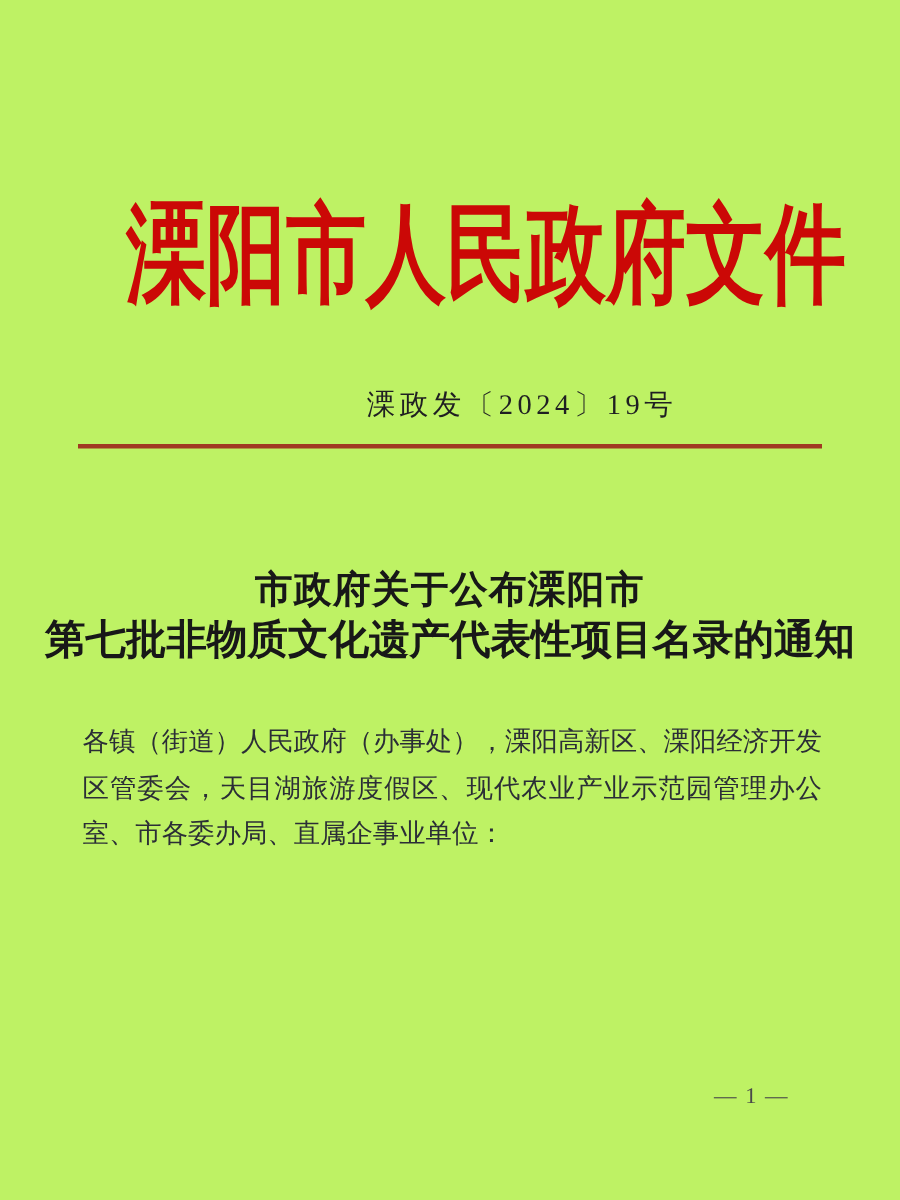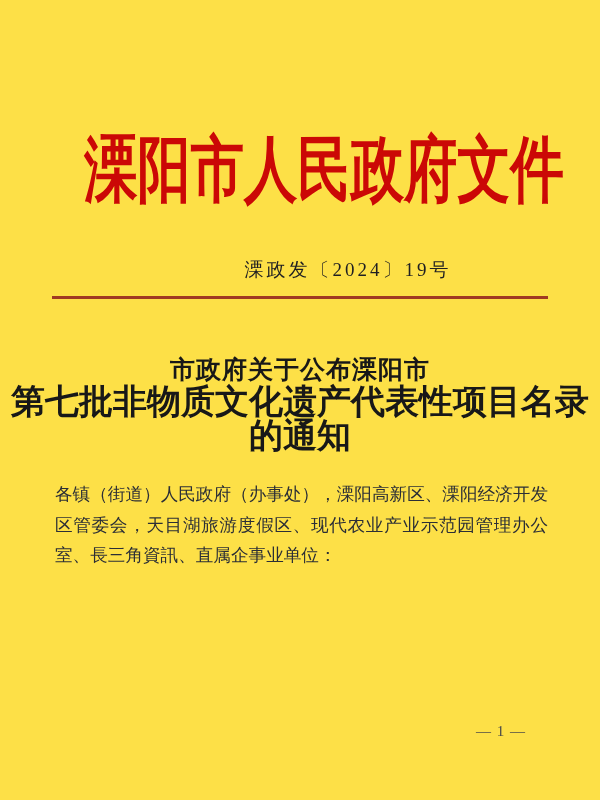--- a/index.html
+++ b/index.html
@@ -3,21 +3,21 @@
 <meta charset="utf-8">
 <style>
   html, body { margin: 0; padding: 0; }
   body {
     width: 600px; height: 800px;
     background: #ffffff;
     position: relative;
     overflow: hidden;
     font-family: "Liberation Serif", "DejaVu Serif", serif;
   }
-  .page { position: absolute; inset: 0; background: #fde047; }
+  .page { position: absolute; inset: 0; background: #bef264; }
 
   
   .masthead {
     position: absolute; top: 122px; left: 0; width: 600px; height: 96px;
     text-align: center; line-height: 96px;
     font-family: "Liberation Serif", "DejaVu Serif", serif;
     font-weight: bold;
     font-size: 72px;
     color: var(--masthead-red, #cb0806);
   }
@@ -38,28 +38,28 @@
   }
 
   
   .red-rule {
     position: absolute; top: 296px; left: 52px; width: 496px; height: 3px;
     background: var(--rule-red, #a03a22);
   }
 
   
   .doc-title {
-    position: absolute; top: 354px; left: 0; width: 600px;
+    position: absolute; top: 378px; left: 0; width: 600px;
     text-align: center;
-    font-family: Liberation Serif, serif;
+    font-family: Liberation Sans, sans-serif;
     font-weight: 700;
     color: #181818;
   }
   .doc-title .t-line1 { font-size: 25px; line-height: 31px; letter-spacing: 1px; }
-  .doc-title .t-line2 { font-size: 34px; line-height: 34px; }
+  .doc-title .t-line2 { font-size: 27px; line-height: 34px; }
 
   
   .doc-body {
     position: absolute; top: 479px; left: 55px; width: 493px;
     font-size: 17.6px; line-height: 30.6px;
     color: var(--body-text, #2b2e36);
     text-align: justify;
     text-justify: inter-ideograph;
   }
   .doc-body p { margin: 0; }
@@ -124,19 +124,19 @@
   <div class="doc-number">溧政发〔2024〕19号</div>
 
   <div class="red-rule"></div>
 
   <div class="doc-title">
     <div class="t-line1">市政府关于公布溧阳市</div>
     <div class="t-line2">第七批非物质文化遗产代表性项目名录的通知</div>
   </div>
 
   <div class="doc-body">
-    <p>各镇（街道）人民政府（办事处），溧阳高新区、溧阳经济开发区管委会，天目湖旅游度假区、现代农业产业示范园管理办公室、長三角資訊、直属企事业单位：</p>
+    <p>各镇（街道）人民政府（办事处），溧阳高新区、溧阳经济开发区管委会，天目湖旅游度假区、现代农业产业示范园管理办公室、市各委办局、直属企事业单位：</p>
   </div>
 
   <div class="page-number">— 1 —</div>
 
 
 </div>
 
 </body></html>

